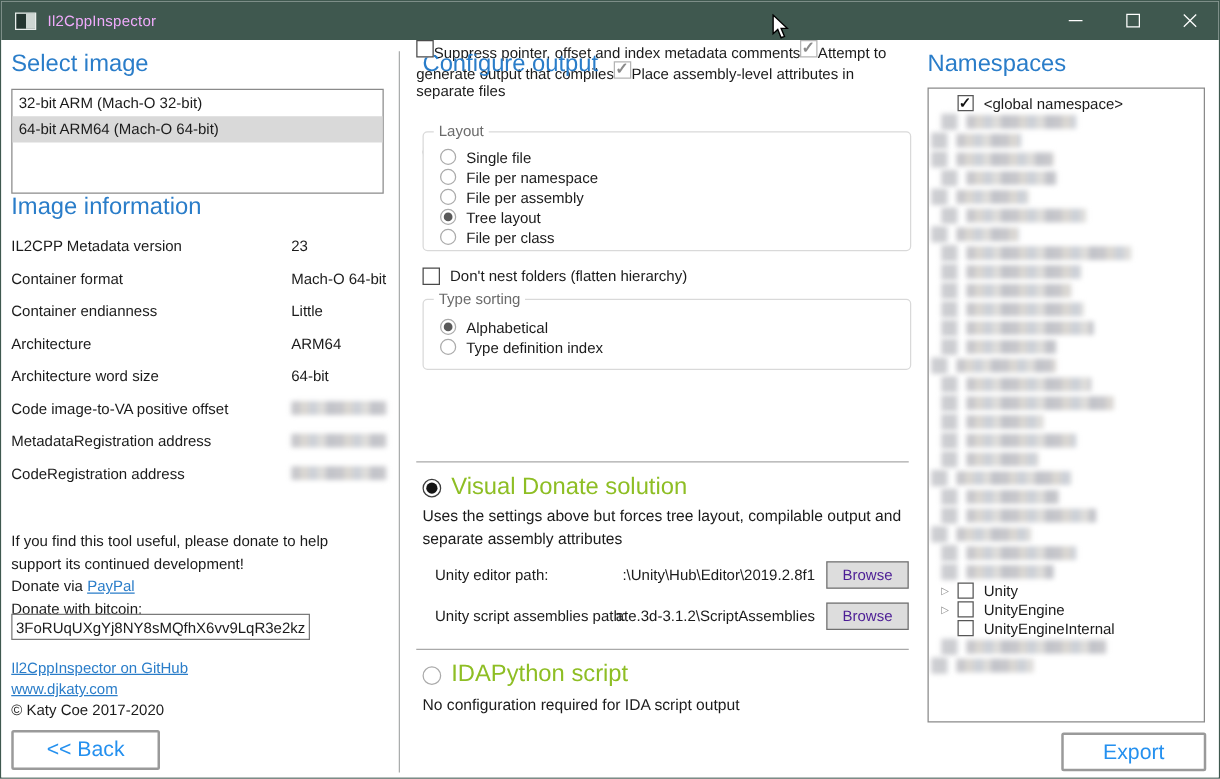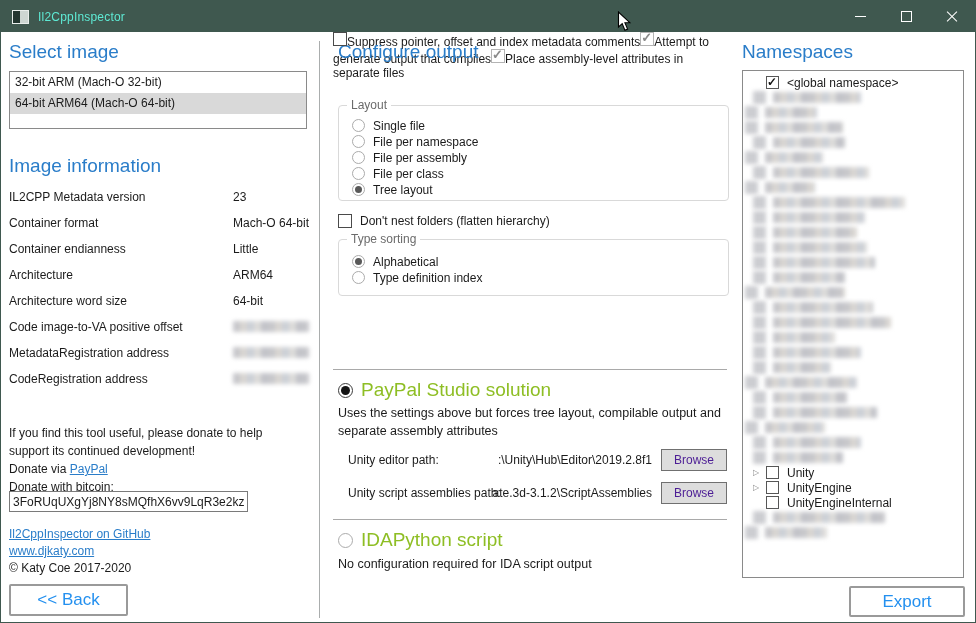--- a/index.html
+++ b/index.html
@@ -1,20 +1,20 @@
 <!DOCTYPE html>
 <html><head>
 <meta charset="utf-8">
 <style>
   html,body{margin:0;padding:0;background:#888;font-family:"Liberation Sans",sans-serif;}
   .window{position:relative;width:976px;height:623px;background:#fff;border:1px solid #3F584F;box-sizing:border-box;overflow:hidden;}
   
   .titlebar{position:absolute;top:0;left:0;right:0;height:31px;background:#3F584F;display:flex;align-items:center;}
   .app-icon{width:15px;height:12px;border:1px solid #e9eeec;margin-left:11px;background:linear-gradient(90deg,#233630 0 50%,#cdd6d2 50% 100%);}
-  .title-text{color:#5eead4;font-size:12px;margin-left:9px;letter-spacing:.2px;}
+  .title-text{color:#f0abfc;font-size:12px;margin-left:9px;letter-spacing:.2px;}
   .win-controls{margin-left:auto;display:flex;height:100%;}
   .win-btn{width:46px;height:100%;display:flex;align-items:center;justify-content:center;}
   .glyph-min{width:11px;height:1px;background:#fff;}
   .glyph-max{width:9px;height:9px;border:1px solid #fff;}
   .glyph-close{position:relative;width:12px;height:12px;}
   .glyph-close::before,.glyph-close::after{content:"";position:absolute;left:-1px;top:5px;width:14px;height:1px;background:#fff;}
   .glyph-close::before{transform:rotate(45deg);}
   .glyph-close::after{transform:rotate(-45deg);}
   
   .content{position:absolute;top:31px;left:0;right:0;bottom:0;background:#fff;font-size:12px;color:#1b1b1b;}
@@ -103,21 +103,21 @@
       <path d="M1.5 1 L1.5 16 L5.2 12.6 L7.9 19.2 L10.6 18.1 L7.9 11.7 L12.8 11.7 Z" fill="#ffffff" stroke="#000000" stroke-width="1.1"></path>
     </svg>
   </div>
 
   <div class="content">
 
     <div class="vsep" style="left:318px;top:9px;height:577px;"></div>
 
     <div class="heading" style="left:8px;top:9px;">Select image</div>
 
-    <div class="listbox" style="left:8px;top:39px;width:298px;height:58px;" id="image-list">
+    <div class="listbox" style="left:8px;top:39px;width:298px;height:84px;" id="image-list">
         <div class="image-item">32-bit ARM (Mach-O 32-bit)</div>
         <div class="image-item selected">64-bit ARM64 (Mach-O 64-bit)</div>
       </div>
 
     <div class="heading" style="left:8px;top:123px;">Image information</div>
 
     <div class="info-rows" id="info-rows">
         <div class="info-row">
           <span class="info-label">IL2CPP Metadata version</span>
           <span class="info-value">23</span>
@@ -186,26 +186,26 @@
             </div>
             <div class="opt-row">
               <span class="radio"></span>
               <span>File per namespace</span>
             </div>
             <div class="opt-row">
               <span class="radio"></span>
               <span>File per assembly</span>
             </div>
             <div class="opt-row">
-              <span class="radio"></span>
-              <span>File per class</span>
-            </div>
-            <div class="opt-row">
               <span class="radio sel"></span>
               <span>Tree layout</span>
+            </div>
+            <div class="opt-row">
+              <span class="radio"></span>
+              <span>File per class</span>
             </div>
           </div>
       </div>
 
       <div class="cb-row" style="left:5px;top:180px;" id="dont-nest-row">
           <span class="cb"></span>
           <span>Don't nest folders (flatten hierarchy)</span>
         </div>
 
       <div class="groupbox" style="left:5px;top:207px;width:391px;height:57px;">
@@ -221,21 +221,21 @@
             </div>
           </div>
       </div>
 
       <div id="extra-checkboxes"><span class="cb"></span><span>Suppress pointer, offset and index metadata comments</span><span class="cb dis checked"></span><span>Attempt to generate output that compiles</span><span class="cb dis checked"></span><span>Place assembly-level attributes in separate files</span></div>
 
       <div class="hr" style="left:0;top:337px;width:394px;"></div>
 
       <div class="green-opt" style="left:5px;top:347px;">
         <span class="radio lg en sel"></span>
-        <span class="opt-label">PayPal Studio solution</span>
+        <span class="opt-label">Visual Donate solution</span>
       </div>
 
       <div class="desc" style="left:5px;top:374px;">Uses the settings above but forces tree layout, compilable output and</div>
       <div class="desc" style="left:5px;top:392px;">separate assembly attributes</div>
 
       <div id="vs-fields">
           <div class="field-row" style="top: 417px;">
             <span class="field-label">Unity editor path:</span>
             <span class="field-value">:\Unity\Hub\Editor\2019.2.8f1</span>
             <div class="browse-btn">Browse</div>

